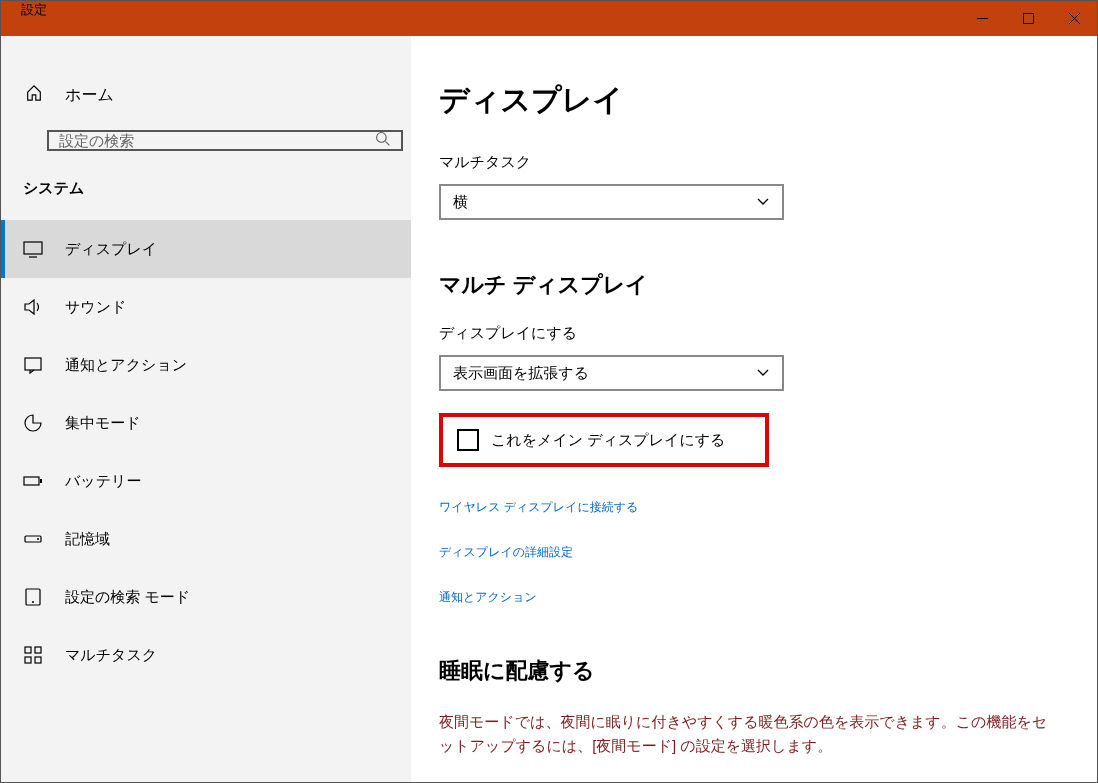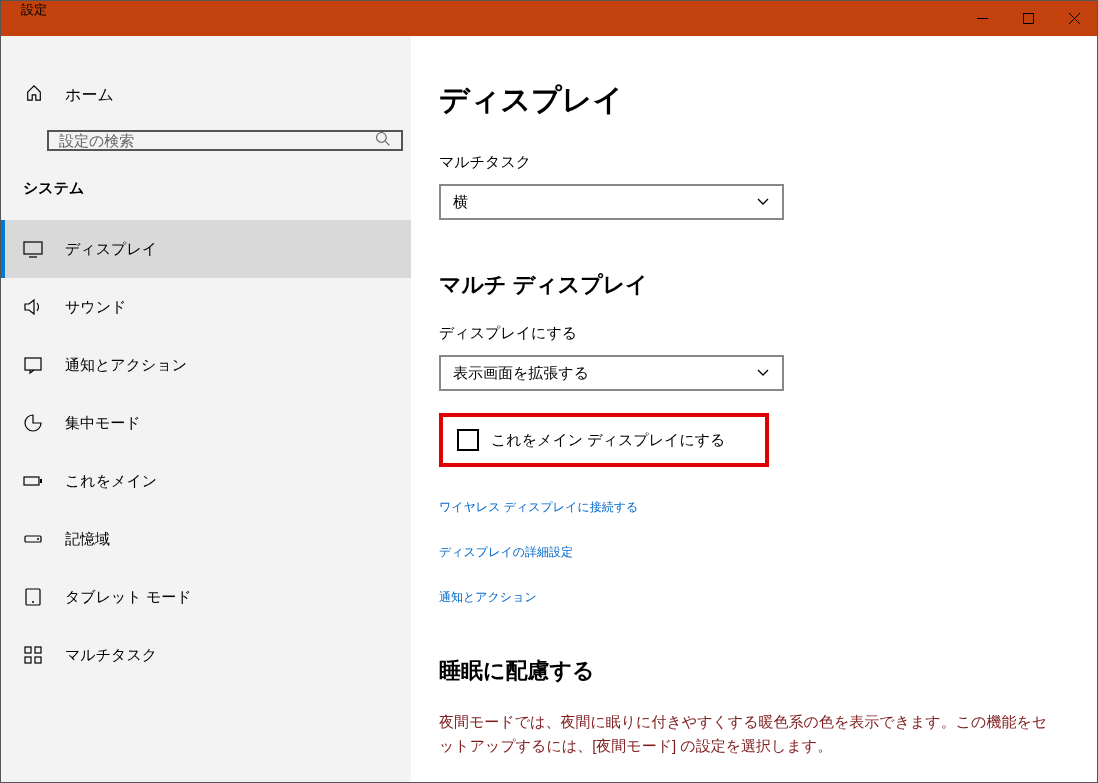--- a/index.html
+++ b/index.html
@@ -126,41 +126,41 @@
     </div>
 
 
     <div class="nav-item">
       <span class="icon">
         <svg width="20" height="20" viewBox="0 0 20 20">
             <rect x="1" y="6" width="15" height="8" fill="none" stroke="#000" stroke-width="1.2"></rect>
             <rect x="17" y="8" width="2" height="4" fill="#000"></rect>
           </svg>
       </span>
-      <span>これをメイン</span>
+      <span>バッテリー</span>
     </div>
 
     <div class="nav-item">
       <span class="icon">
         <svg width="20" height="20" viewBox="0 0 20 20">
             <rect x="2" y="7" width="16" height="6" rx="1" fill="none" stroke="#000" stroke-width="1.2"></rect>
             <circle cx="15" cy="10" r="1" fill="#000"></circle>
           </svg>
       </span>
       <span>記憶域</span>
     </div>
 
     <div class="nav-item">
       <span class="icon">
         <svg width="20" height="20" viewBox="0 0 20 20">
             <rect x="3" y="2" width="14" height="16" rx="1" fill="none" stroke="#000" stroke-width="1.2"></rect>
             <circle cx="10" cy="15" r="1" fill="#000"></circle>
           </svg>
       </span>
-      <span>タブレット モード</span>
+      <span>設定の検索 モード</span>
     </div>
 
     <div class="nav-item">
       <span class="icon">
         <svg width="20" height="20" viewBox="0 0 20 20">
             <rect x="2" y="2" width="6" height="6" fill="none" stroke="#000" stroke-width="1.2"></rect>
             <rect x="12" y="2" width="6" height="6" fill="none" stroke="#000" stroke-width="1.2"></rect>
             <rect x="2" y="12" width="6" height="6" fill="none" stroke="#000" stroke-width="1.2"></rect>
             <rect x="12" y="12" width="6" height="6" fill="none" stroke="#000" stroke-width="1.2"></rect>
           </svg>

